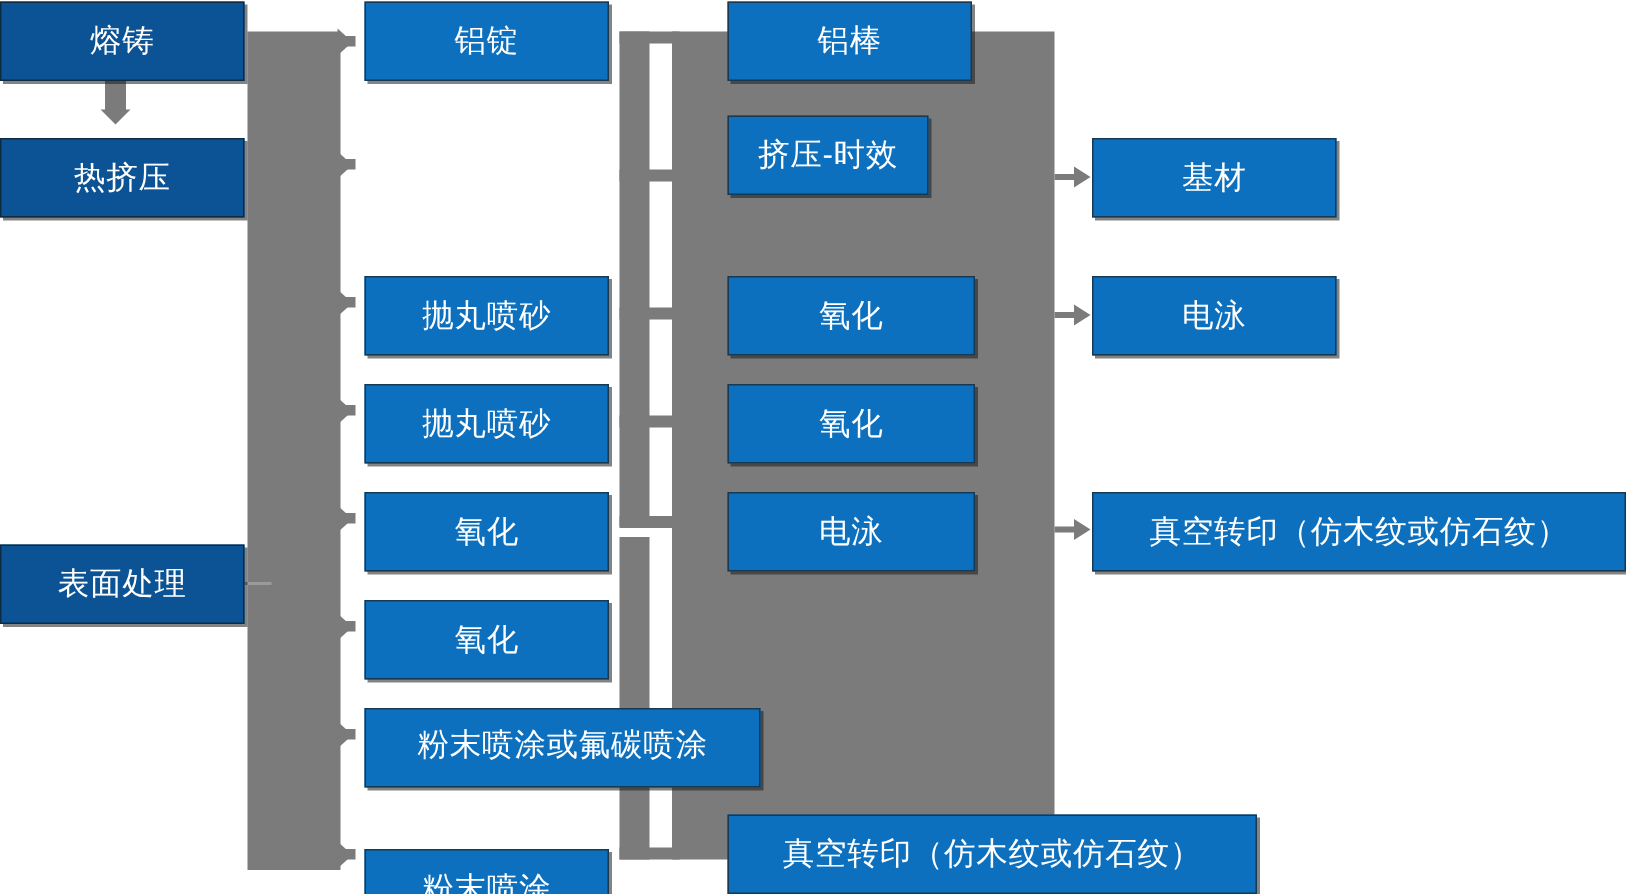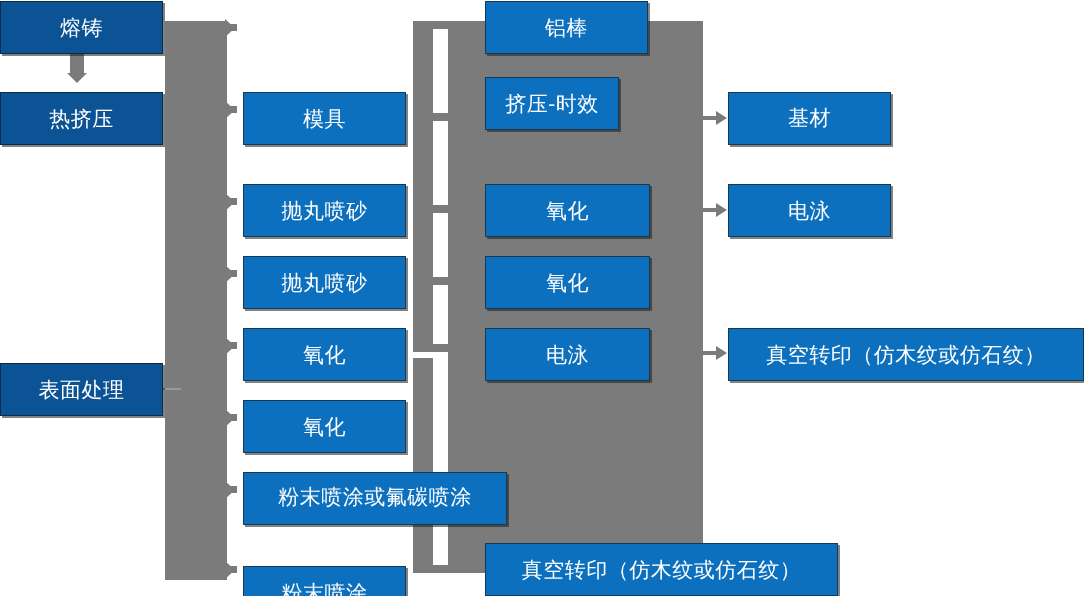--- a/index.html
+++ b/index.html
@@ -174,24 +174,24 @@
   </div>
 
   <div class="node dark" style="left:0px; top:92px; width:163px; height:53px;">
     <span>热挤压</span>
   </div>
 
   <div class="node dark" style="left:0px; top:363px; width:163px; height:53px;">
     <span>表面处理</span>
   </div>
 
-
-  <div class="node light" style="left:243px; top:92px; width:163px; height:53px;">
-    <span>模具</span>
-  </div>
+  <div class="node light" style="left:243px; top:1px; width:163px; height:53px;">
+    <span>铝锭</span>
+  </div>
+
 
   <div class="node light" style="left:243px; top:184px; width:163px; height:53px;">
     <span>抛丸喷砂</span>
   </div>
 
   <div class="node light" style="left:243px; top:256px; width:163px; height:53px;">
     <span>抛丸喷砂</span>
   </div>
 
   <div class="node light" style="left:243px; top:328px; width:163px; height:53px;">
@@ -227,21 +227,21 @@
   </div>
 
   <div class="node light" style="left:485px; top:328px; width:165px; height:53px;">
     <span>电泳</span>
   </div>
 
   <div class="node light" style="left:485px; top:543px; width:353px; height:53px;">
     <span>真空转印（仿木纹或仿石纹）</span>
   </div>
 
-  <div class="node light" style="left:728px; top:92px; width:163px; height:53px;font-family:Liberation Serif, serif;">
+  <div class="node light" style="left:728px; top:92px; width:163px; height:53px;">
     <span>基材</span>
   </div>
 
   <div class="node light" style="left:728px; top:184px; width:163px; height:53px;">
     <span>电泳</span>
   </div>
 
   <div class="node light" style="left:728px; top:328px; width:356px; height:53px;">
     <span>真空转印（仿木纹或仿石纹）</span>
   </div>

